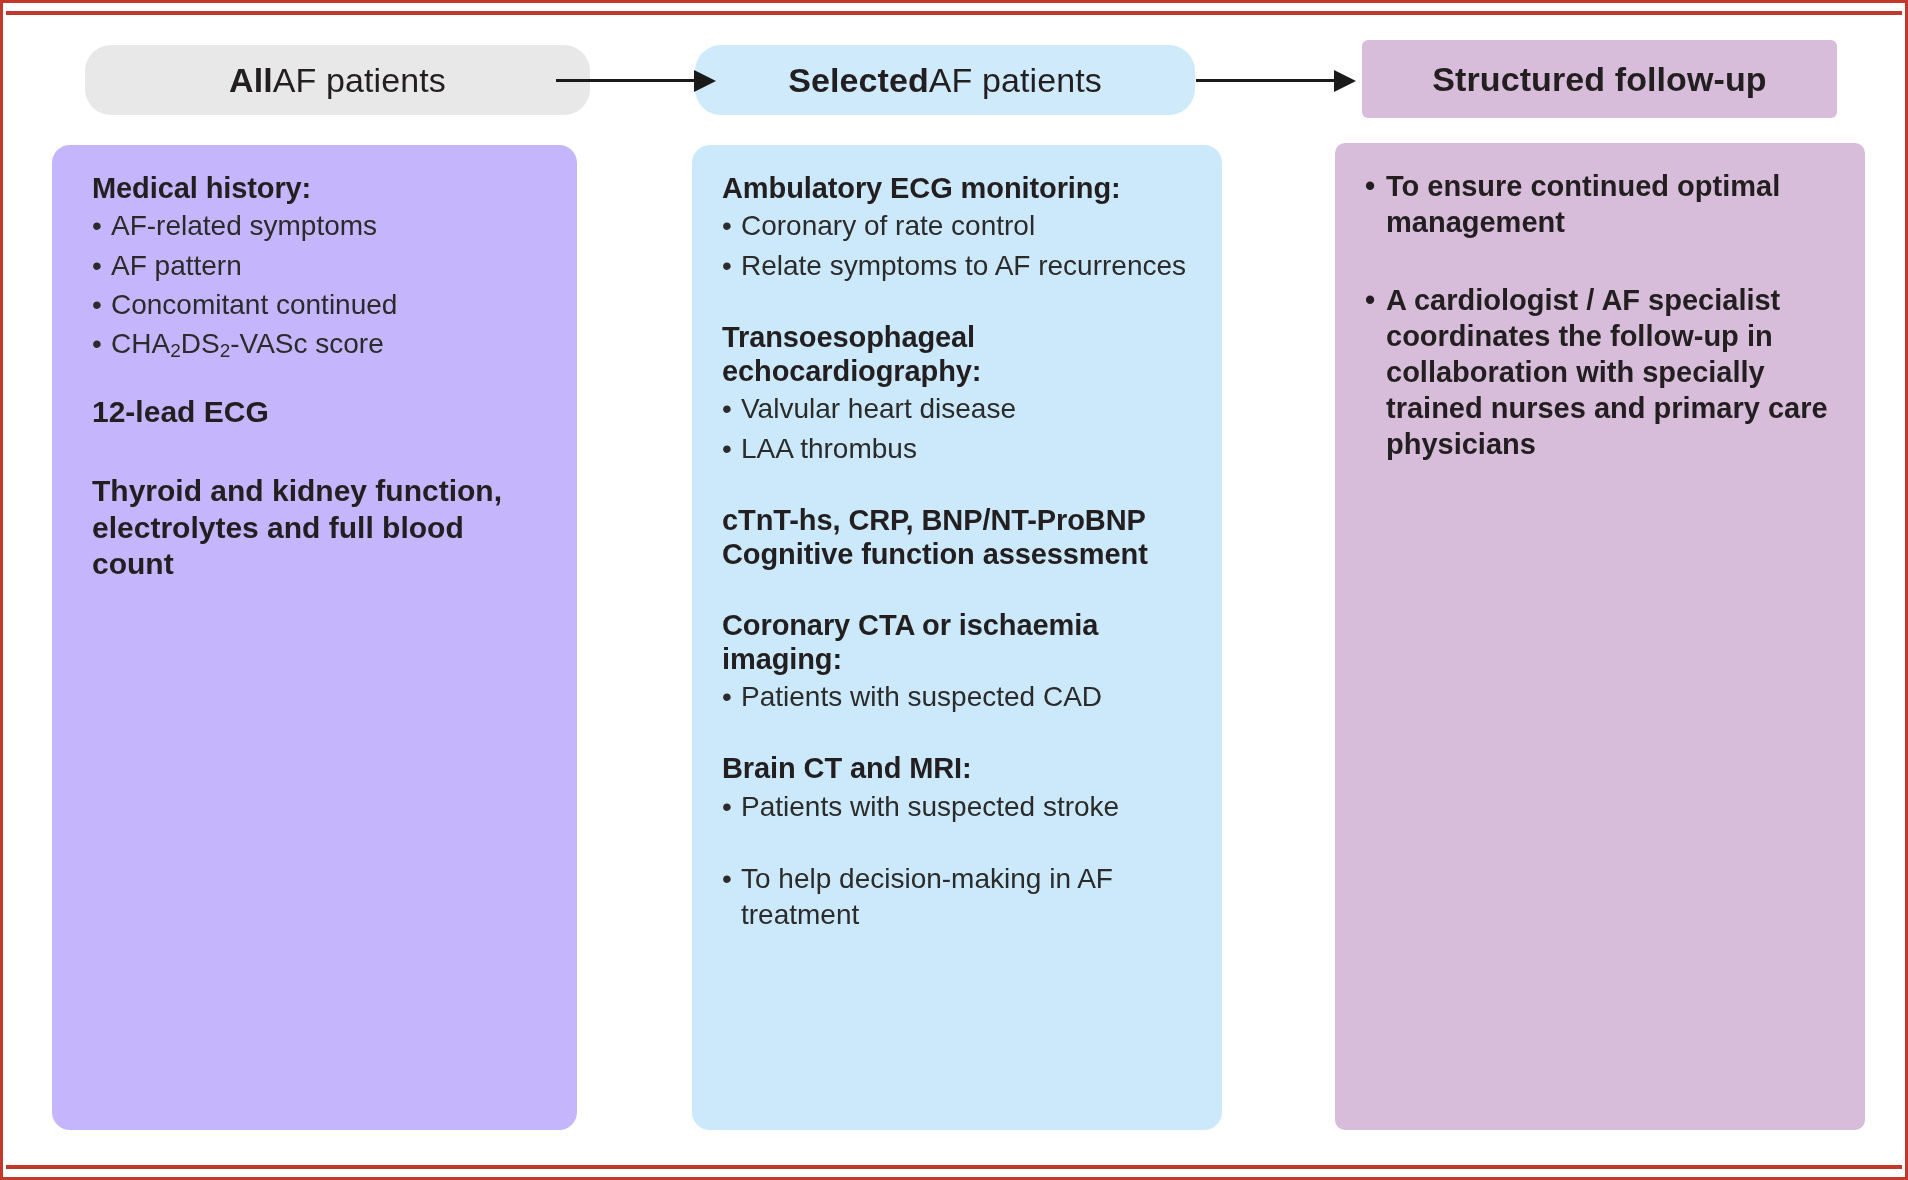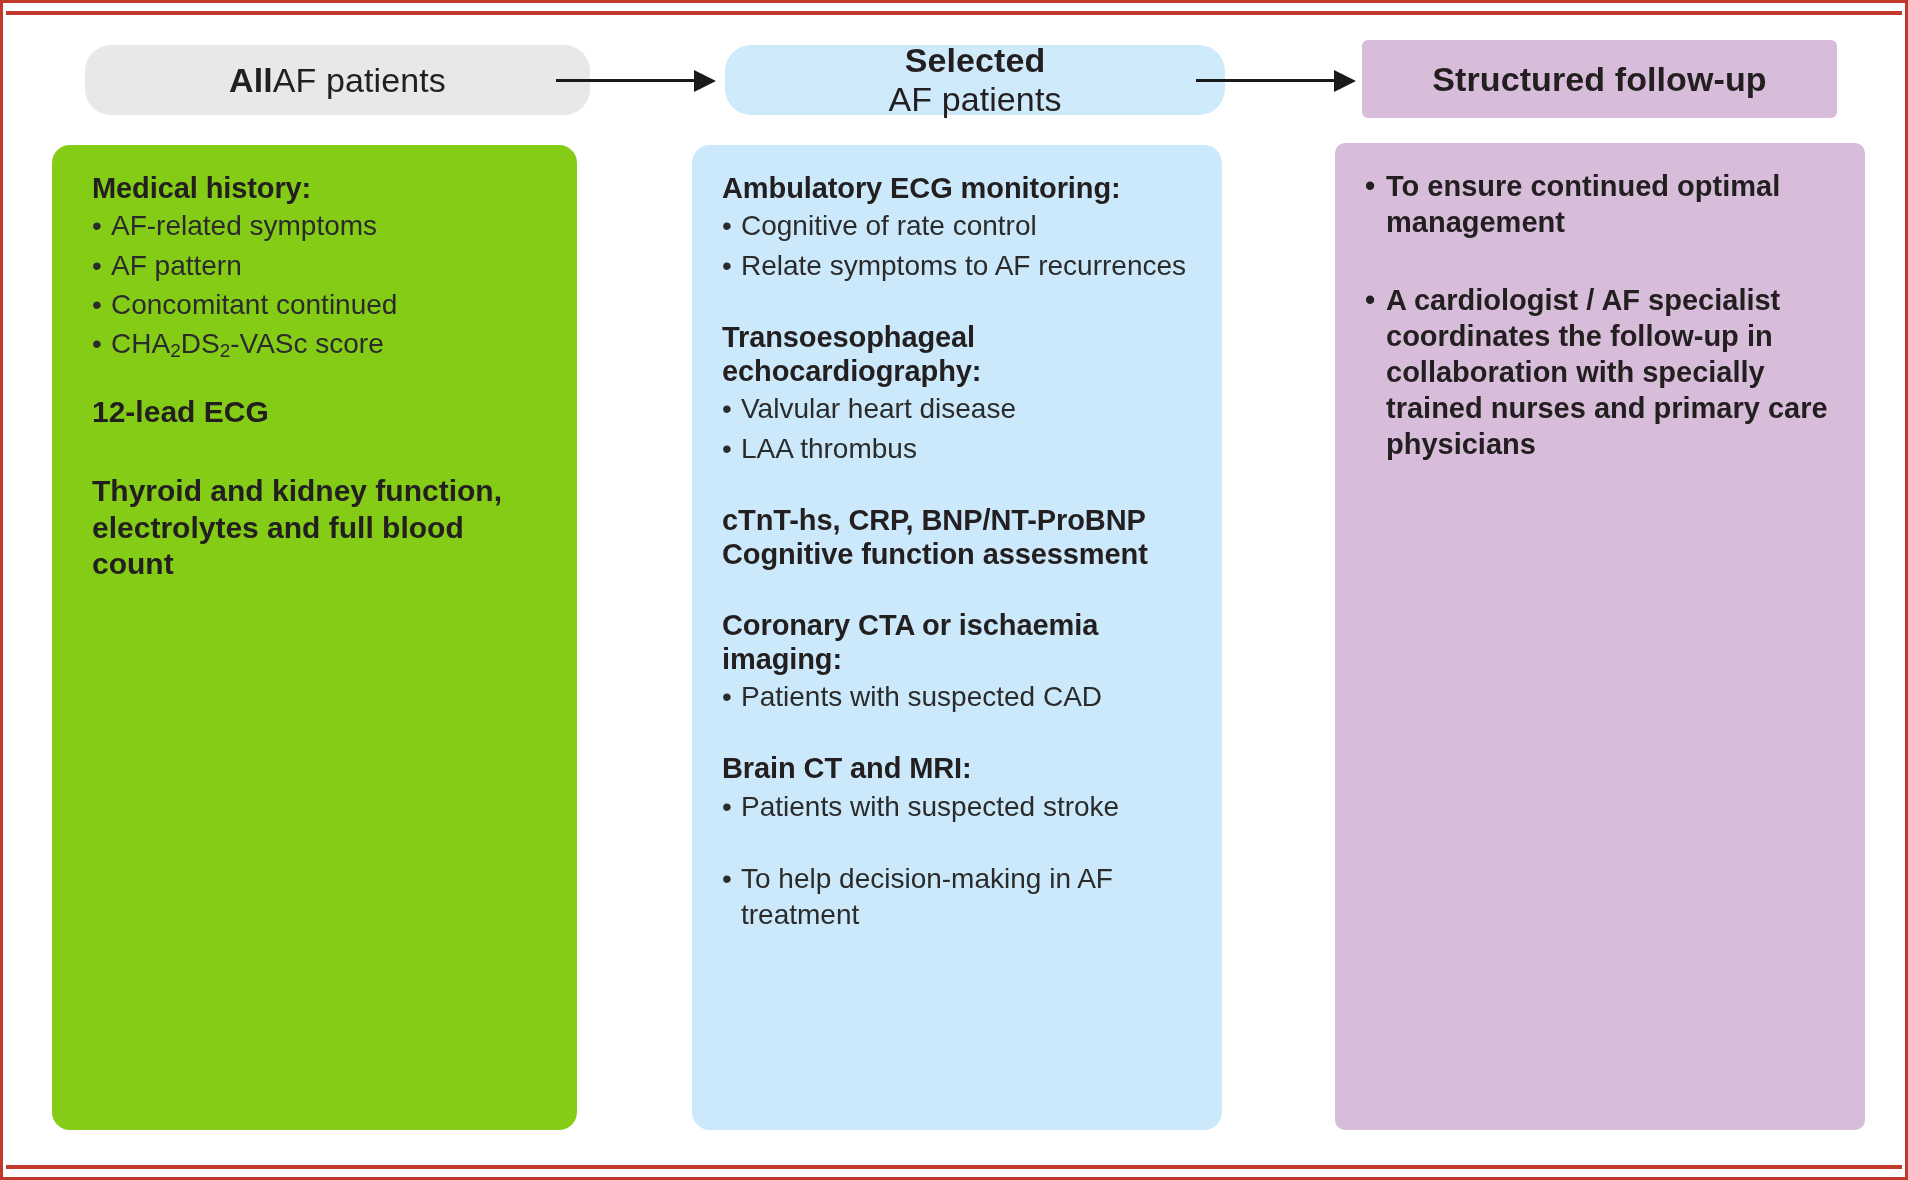--- a/index.html
+++ b/index.html
@@ -39,21 +39,21 @@
     color:#231f20;
     box-sizing:border-box;
     padding:12px 14px;
     text-align:center;
   }
   .pill .lead{font-weight:bold;}
   .pill .rest{font-weight:normal;}
   .pill.allbold .rest{font-weight:bold;}
 
   #pill-all   {left:85px; top:45px;  width:505px; height:70px;  background:#e8e8e8;}
-  #pill-sel   {left:725px;top:45px;  width:500px; height:70px;  background:#cfeafb;flex-direction:column;}
+  #pill-sel   {left:695px;top:45px;  width:500px; height:70px;  background:#cfeafb;}
   #pill-str   {left:1362px;top:40px; width:475px; height:78px;  background:#d7bdda;
                border-radius:6px; font-weight:bold;}
 
   
   .arrow{position:absolute;height:24px;}
   .arrow .shaft{
     position:absolute;left:0;top:11px;height:3px;background:#1a1a1a;
   }
   .arrow .head{
     position:absolute;top:2px;right:0;
@@ -68,21 +68,21 @@
   #arrow2 .shaft{width:140px;}
 
   
   .box{
     position:absolute;
     box-sizing:border-box;
     padding:26px 30px 22px 30px;
     overflow:hidden;
   }
   #box-all{left:52px; top:145px; width:525px; height:985px;
-           background:#84cc16; border-radius:18px;padding-left:40px;}
+           background:#c4b5fd; border-radius:18px;padding-left:40px;}
   #box-sel{left:692px;top:145px; width:530px; height:985px;
            background:#cbe9fa; border-radius:18px;}
   #box-str{left:1335px;top:143px;width:530px; height:987px;
            background:#d7bdda; border-radius:10px;}
 
   
   .group{margin-bottom:30px;}
   .group:last-child{margin-bottom:0;}
   .ghead{
     font-weight:bold;
@@ -197,21 +197,21 @@
 
 
   </div>
 
   <div id="box-sel" class="box">
 
     <div class="group" style="margin-bottom:36px;">
       <div class="ghead">Ambulatory ECG monitoring:</div>
       <div class="gitem">
         <span class="bul">•</span>
-        <span class="txt">Cognitive of rate control</span>
+        <span class="txt">Coronary of rate control</span>
       </div>
       <div class="gitem">
         <span class="bul">•</span>
         <span class="txt">Relate symptoms to AF recurrences</span>
       </div>
     </div>
 
     <div class="group" style="margin-bottom:36px;">
       <div class="ghead">Transoesophageal echocardiography:</div>
       <div class="gitem">

